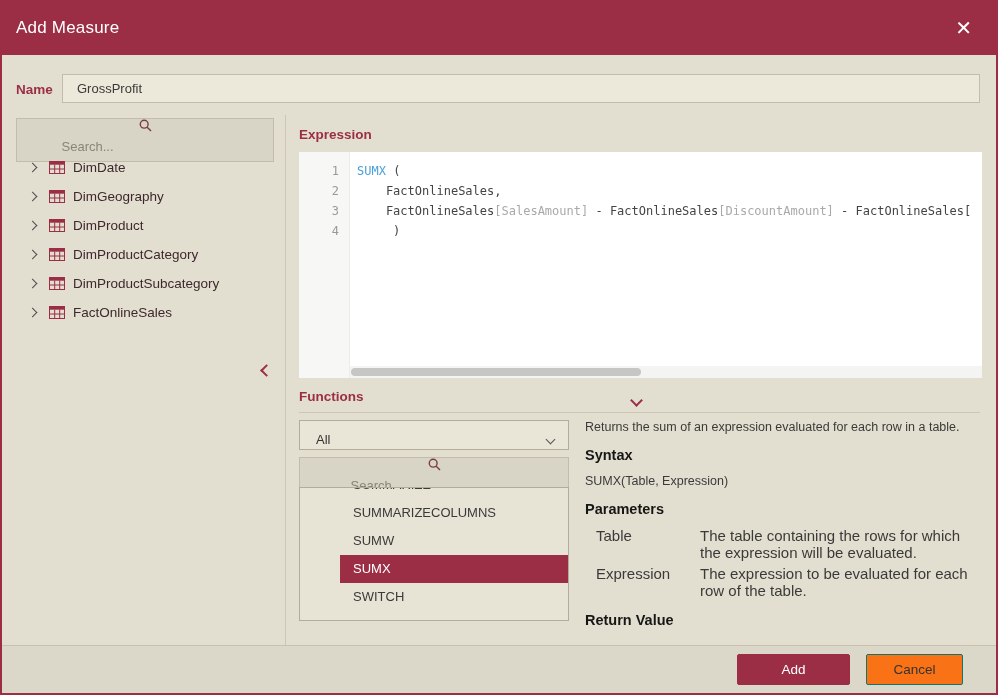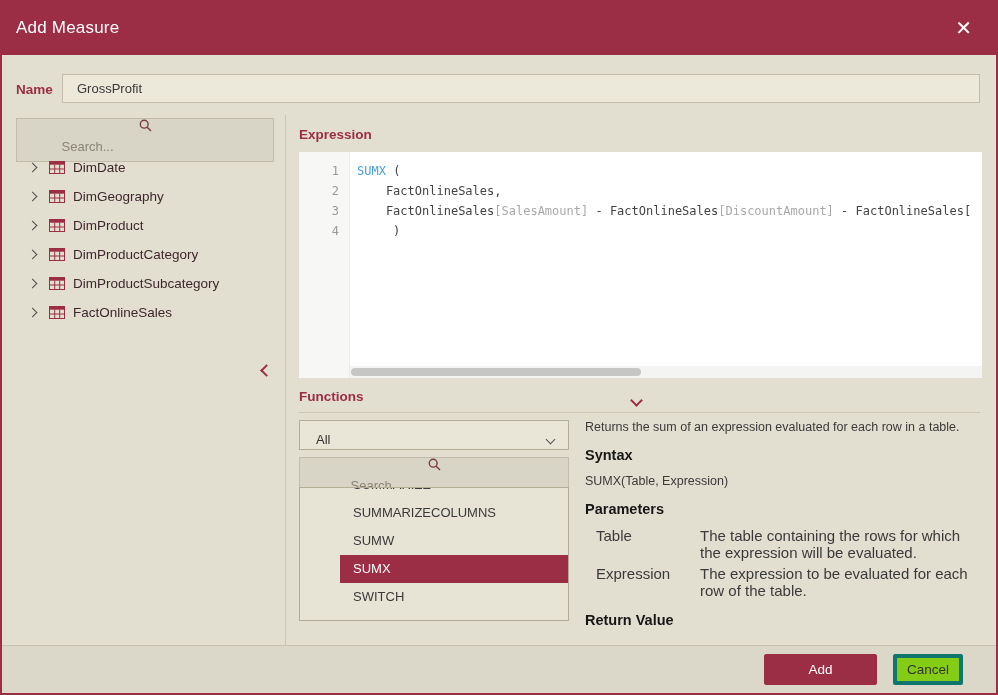--- a/index.html
+++ b/index.html
@@ -89,21 +89,21 @@
   .params{margin:10px 0 0 11px;display:grid;grid-template-columns:104px 278px;row-gap:4px;
     font-size:15px;line-height:17px;}
   .details .return-h{margin-top:13px;}
 
   
   .footer{position:absolute;left:0;right:0;bottom:0;height:48px;background:var(--footer-bg);
     border-top:1px solid #c7c1ae;display:flex;align-items:center;justify-content:flex-end;
     gap:16px;padding-right:33px;box-sizing:border-box;}
   .btn{height:31px;font-family:Liberation Sans, sans-serif;font-size:13.5px;border-radius:2px;cursor:pointer;}
   .btn-add{width:113px;background:var(--brand);color:#fff;border:1px solid var(--brand);}
-  .btn-cancel{width:70px;background:#84cc16;color:#333;border:4px solid #0f766e;}
+  .btn-cancel{width:97px;background:#f97316;color:#333;border:1px solid #0f766e;}
 </style>
 </head>
 <body>
 
 <div class="dialog">
 
   <div class="titlebar">
     <span class="title">Add Measure</span>
     <button class="close-btn">✕</button>
   </div>

